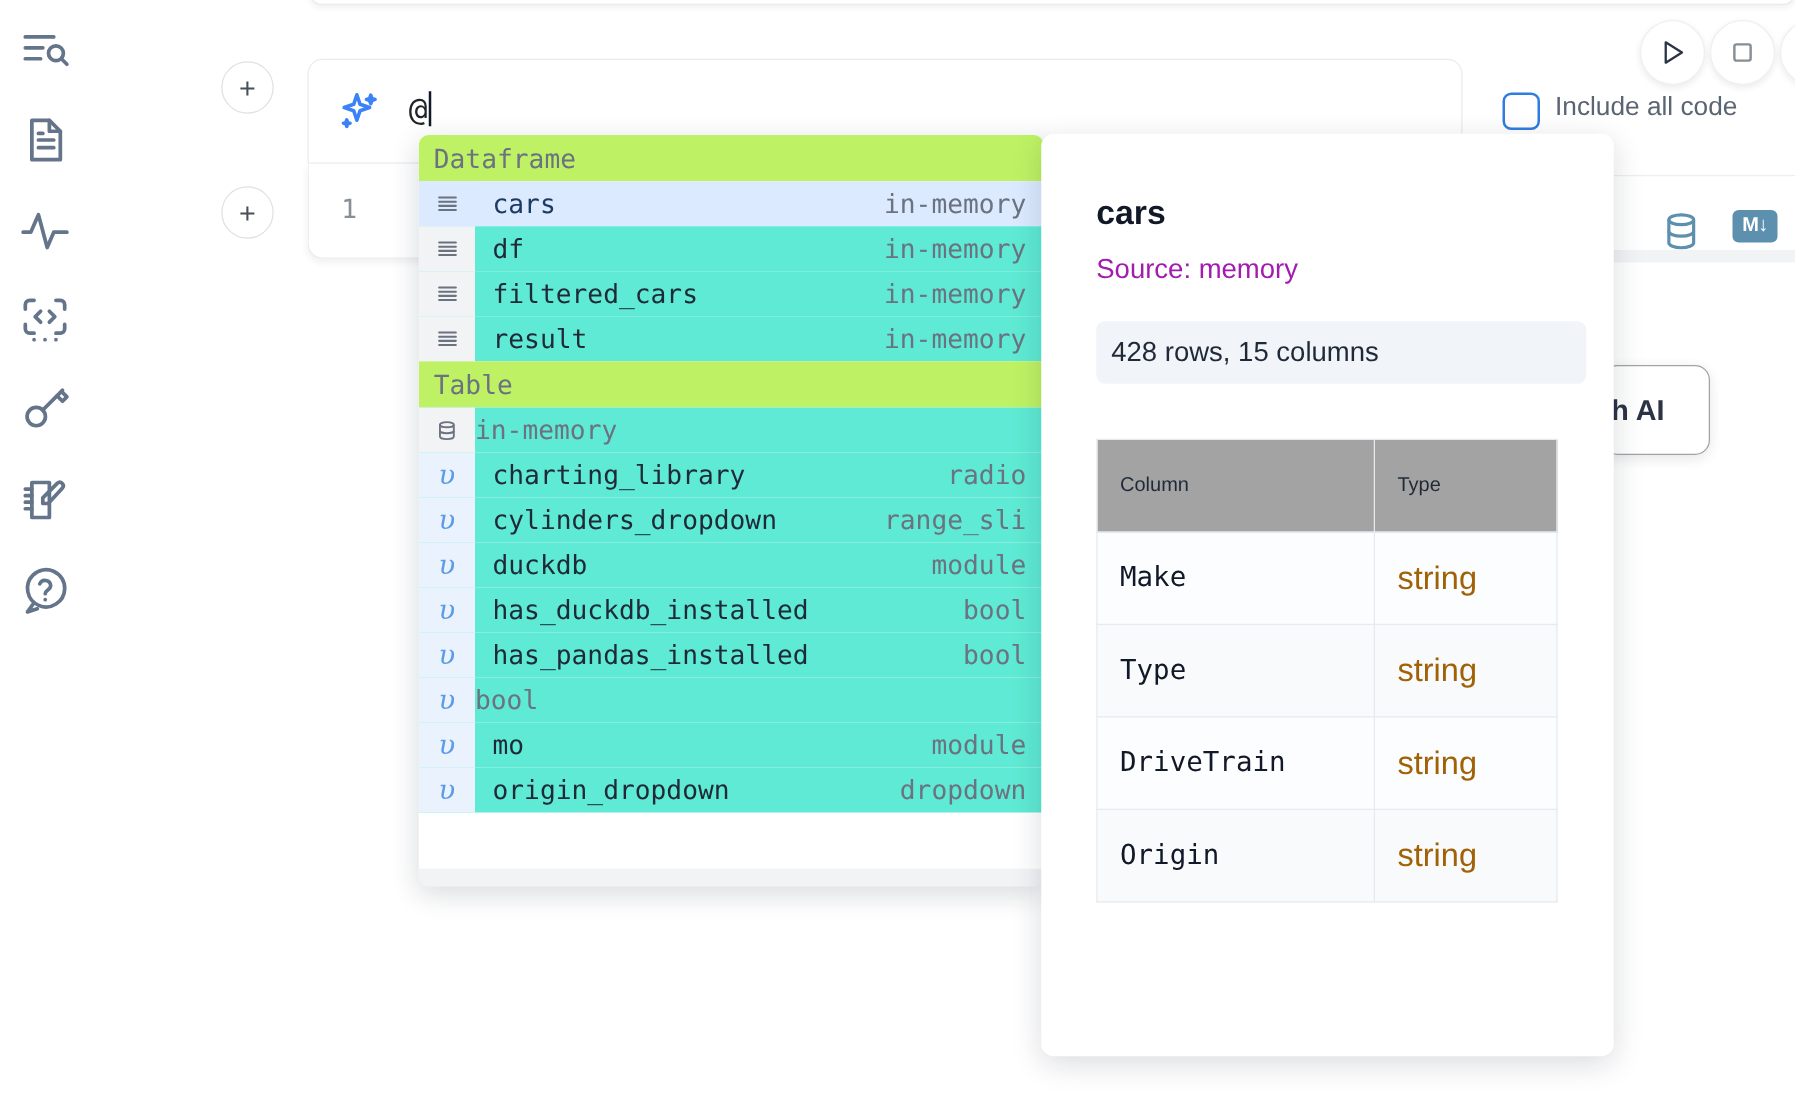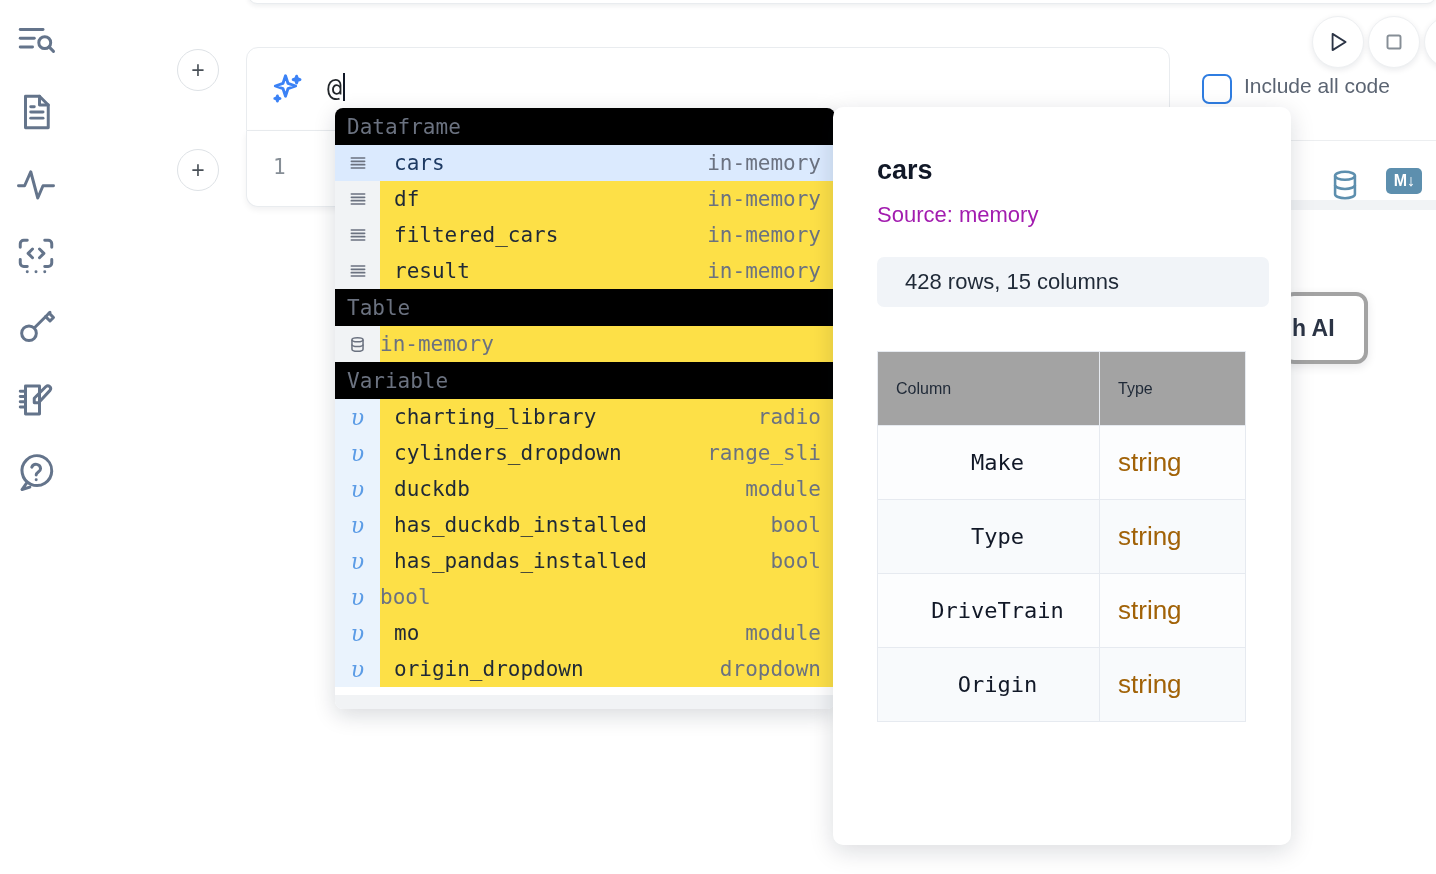--- a/index.html
+++ b/index.html
@@ -104,41 +104,41 @@
     background: #eceef0;
   }
   .cell-shadow-bar {
     position: absolute; left: 1190px; top: 200px; width: 246px; height: 10px;
     background: #f1f3f5;
   }
 
   
   .ai-card {
     position: absolute; left: 1282px; top: 292px; width: 86px; height: 72px;
-    background: #ffffff; border: 4px solid #a3a3a3; border-radius: 12px;
+    background: #ffffff; border: 1px solid #a3a3a3; border-radius: 12px;
     box-shadow: 0 3px 10px rgba(15,23,42,.10);
     display: flex; align-items: center; justify-content: flex-start;
     padding-left: 6px;
     font-size: 23px; font-weight: bold; color: #2b3445; overflow: hidden;
   }
 
   
   .ac {
     position: absolute; left: 335px; top: 108px; width: 500px; height: 601px;
     background: #ffffff; border-radius: 8px;
     box-shadow: 0 6px 22px rgba(15,23,42,.16);
     overflow: hidden; font-family: "DejaVu Sans Mono", monospace;
   }
   .ac-head {
-    height: 37px; background: #000000; color: #6b7280;
+    height: 37px; background: #bef264; color: #6b7280;
     font-size: 21px; display: flex; align-items: center; padding-left: 12px;
   }
   .ac-row {
     height: 36px; display: flex; align-items: center;
-    font-size: 21px; color: #1f2937; cursor: pointer; background: #fde047;
+    font-size: 21px; color: #1f2937; cursor: pointer; background: #5eead4;
   }
   .ac-row.sel { background: #dbeafe; }
   .ac-row.sel .ac-name { color: #1d3a63; }
   .ac-gutter {
     width: 45px; flex: none; height: 100%;
     display: flex; align-items: center; justify-content: center;
     background: #f1f3f5; color: #6b7280;
   }
   .ac-row.sel .ac-gutter { background: #dbeafe; }
   .ac-row.var .ac-gutter { background: #eaf3fd; color: #5c9ce6; }
@@ -160,33 +160,33 @@
     position: absolute; left: 44px; top: 48px;
     font-size: 27px; font-weight: bold; color: #111827;
   }
   .dp-source {
     position: absolute; left: 44px; top: 95px;
     font-size: 22px; color: #a21caf;
   }
   .dp-stats {
     position: absolute; left: 44px; top: 150px; width: 392px; height: 50px;
     background: #f1f4f8; border-radius: 7px;
-    display: flex; align-items: center; padding-left: 28px;
+    display: flex; align-items: center; padding-left: 12px;
     font-size: 22px; color: #1f2937;
   }
   .dp-table {
     position: absolute; left: 44px; top: 244px; width: 368px;
     border-collapse: collapse; table-layout: fixed;
   }
   .dp-table th, .dp-table td {
     border: 1px solid #e6eaf0; text-align: left;
     padding: 0 0 0 18px; height: 74px; vertical-align: middle;
   }
   .dp-table th { background: #a3a3a3; font-weight: normal; font-size: 16px; color: #1f2937; }
-  .dp-table td.c-col { font-family: "DejaVu Sans Mono", monospace; font-size: 22px; color: #111827; text-align: center; }
+  .dp-table td.c-col { font-family: "DejaVu Sans Mono", monospace; font-size: 22px; color: #111827; }
   .dp-table td.c-type { font-size: 26px; color: #a16207; }
   .dp-table tbody tr:nth-child(odd)  td { background: #fcfdfe; }
   .dp-table tbody tr:nth-child(even) td { background: #f8fafc; }
 </style>
 </head>
 <body>
 
 <div class="root">
 
   <div class="sidebar">
@@ -349,21 +349,20 @@
         <div class="ac-row">
           <span class="ac-gutter">
             <svg width="19" height="19" viewBox="0 0 24 24" fill="none" stroke="currentColor" stroke-width="1.9">
               <ellipse cx="12" cy="6" rx="7" ry="2.6"></ellipse>
               <path d="M5 6v12c0 1.45 3.13 2.6 7 2.6s7-1.15 7-2.6V6"></path>
               <path d="M5 12c0 1.45 3.13 2.6 7 2.6s7-1.15 7-2.6"></path>
             </svg>
           </span>
           <span class="ac-type">in-memory</span>
         </div>
-        <div class="ac-head">Variable</div>
         <div class="ac-row var">
           <span class="ac-gutter">
             <span class="vglyph">υ</span>
           </span>
           <span class="ac-name">charting_library</span>
           <span class="ac-type">radio</span>
         </div>
         <div class="ac-row var">
           <span class="ac-gutter">
             <span class="vglyph">υ</span>

